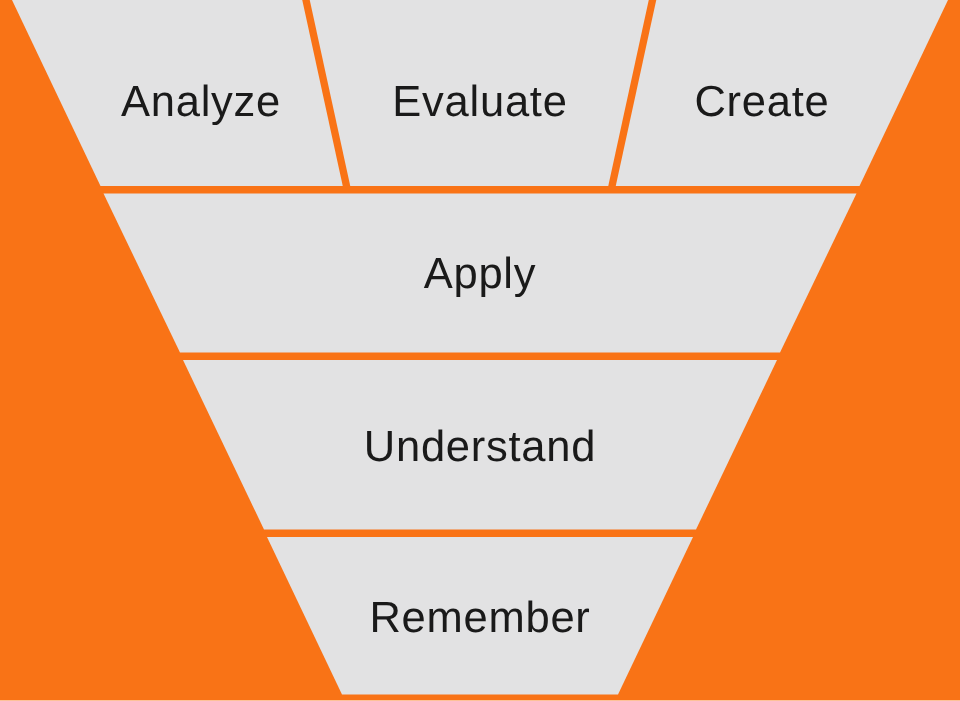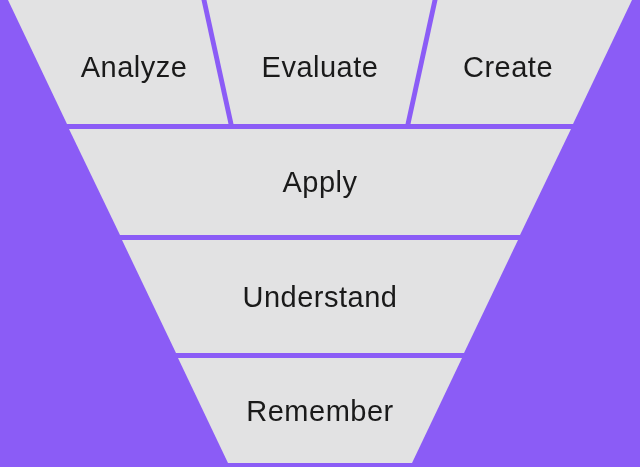--- a/index.html
+++ b/index.html
@@ -5,21 +5,21 @@
   html, body {
     margin: 0;
     padding: 0;
     background: #ffffff;
     font-family: "Liberation Sans", sans-serif;
   }
   .canvas {
     position: relative;
     width: 640px;
     height: 467px;
-    background: #8b5cf6;
+    background: #f97316;
     overflow: hidden;
   }
   svg { display: block; }
   .seg-label {
     font-family: "Liberation Sans", sans-serif;
     font-size: 29px;
     font-weight: 400;
     letter-spacing: 0.5px;
   }
 </style>

